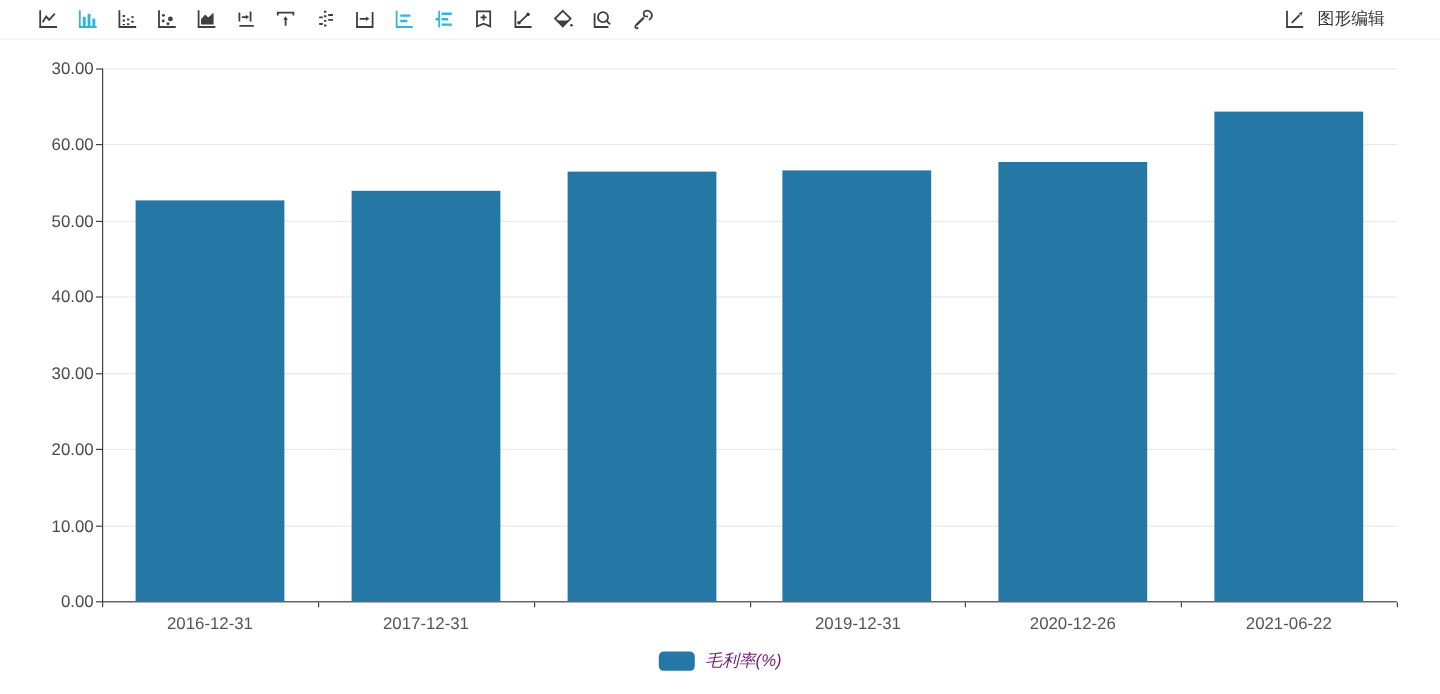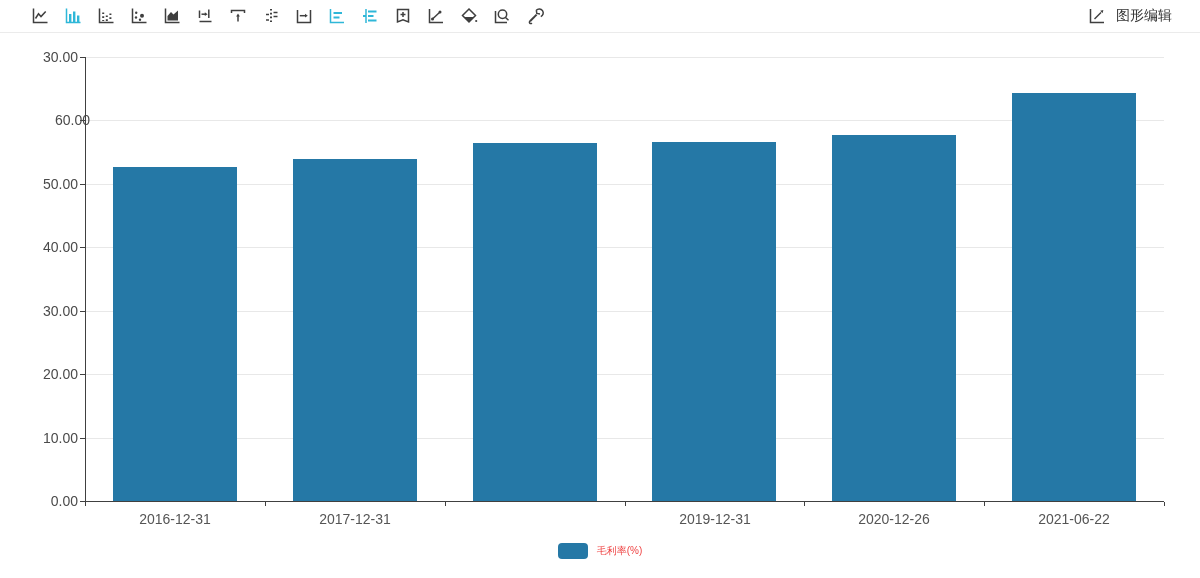--- a/index.html
+++ b/index.html
@@ -16,39 +16,39 @@
   .tb-icons{display:flex;align-items:center;gap:13px;}
   .tb-icon{width:20px;height:20px;color:#3f3f3f;cursor:pointer;display:inline-block;}
   .tb-icon.active{color:var(--accent,#2fb7d8);}
   .tb-icon svg,.edit-icon svg{width:20px;height:20px;display:block;}
   svg .s{fill:none;stroke:currentColor;stroke-width:1.5;}
   svg .s2{fill:none;stroke:currentColor;stroke-width:2;}
   svg .f{fill:currentColor;stroke:none;}
   svg .d{fill:none;stroke:currentColor;stroke-width:2;stroke-dasharray:1.6 2.2;}
   .edit-btn{
     margin-left:auto;display:flex;align-items:center;gap:9px;
-    padding-right:28px;color:#333;font-size:14px;cursor:pointer;
+    padding-right:46px;color:#333;font-size:14px;cursor:pointer;
   }
   .edit-icon{color:#3f3f3f;}
   
   .chart{position:absolute;top:34px;left:0;width:1200px;height:544px;}
   .gridline{position:absolute;height:1px;background:#e8e8e8;}
   .axis-y{position:absolute;width:1px;background:#404040;}
   .axis-x{position:absolute;height:1px;background:#404040;}
   .ytick{position:absolute;width:5px;height:1px;background:#404040;}
   .xtick{position:absolute;width:1px;height:4px;background:#404040;}
   .ylab{position:absolute;font-size:14px;color:#4a4a4a;text-align:right;width:70px;line-height:16px;}
   .xlab{position:absolute;font-size:14px;color:#555;text-align:center;line-height:18px;}
   .bar{position:absolute;cursor:pointer;}
   .legend{
     position:absolute;left:0;top:506px;width:1200px;height:22px;
     display:flex;justify-content:center;align-items:center;gap:9px;cursor:pointer;
   }
   .legend-swatch{width:30px;height:16px;border-radius:4px;}
-  .legend-label{font-size:10px;color:#ef4444;}
+  .legend-label{font-size:14px;color:#701a75;font-style:italic;}
 </style>
 </head>
 <body>
 
 <div class="toolbar">
   <div class="tb-icons">
     <span class="tb-icon">
       <svg viewBox="0 0 20 20">
           <path class="s" d="M3.5 2.5 V16.5 H17.5"></path>
           <path class="s" d="M5.5 12.5 L8.5 7.8 L11 10.6 L15.7 5.4"></path>
@@ -200,21 +200,21 @@
     <div class="ytick" style="left: 80px; top: 277px;"></div>
     <div class="ylab" style="left: 8px; top: 269px;">30.00</div>
     <div class="gridline" style="left: 85px; top: 213px; width: 1079px;"></div>
     <div class="ytick" style="left: 80px; top: 213px;"></div>
     <div class="ylab" style="left: 8px; top: 205px;">40.00</div>
     <div class="gridline" style="left: 85px; top: 150px; width: 1079px;"></div>
     <div class="ytick" style="left: 80px; top: 150px;"></div>
     <div class="ylab" style="left: 8px; top: 142px;">50.00</div>
     <div class="gridline" style="left: 85px; top: 86px; width: 1079px;"></div>
     <div class="ytick" style="left: 80px; top: 86px;"></div>
-    <div class="ylab" style="left: 20px; top: 78px;">60.00</div>
+    <div class="ylab" style="left: 8px; top: 78px;">60.00</div>
     <div class="gridline" style="left: 85px; top: 23px; width: 1079px;"></div>
     <div class="ytick" style="left: 80px; top: 23px;"></div>
     <div class="ylab" style="left: 8px; top: 15px;">30.00</div>
     <div class="axis-y" style="left: 85px; top: 23px; height: 445px;"></div>
     <div class="axis-x" style="left: 85px; top: 467px; width: 1079px;"></div>
     <div class="xtick" style="left: 85px; top: 468px;"></div>
     <div class="xtick" style="left: 265px; top: 468px;"></div>
     <div class="xtick" style="left: 445px; top: 468px;"></div>
     <div class="xtick" style="left: 625px; top: 468px;"></div>
     <div class="xtick" style="left: 804px; top: 468px;"></div>

